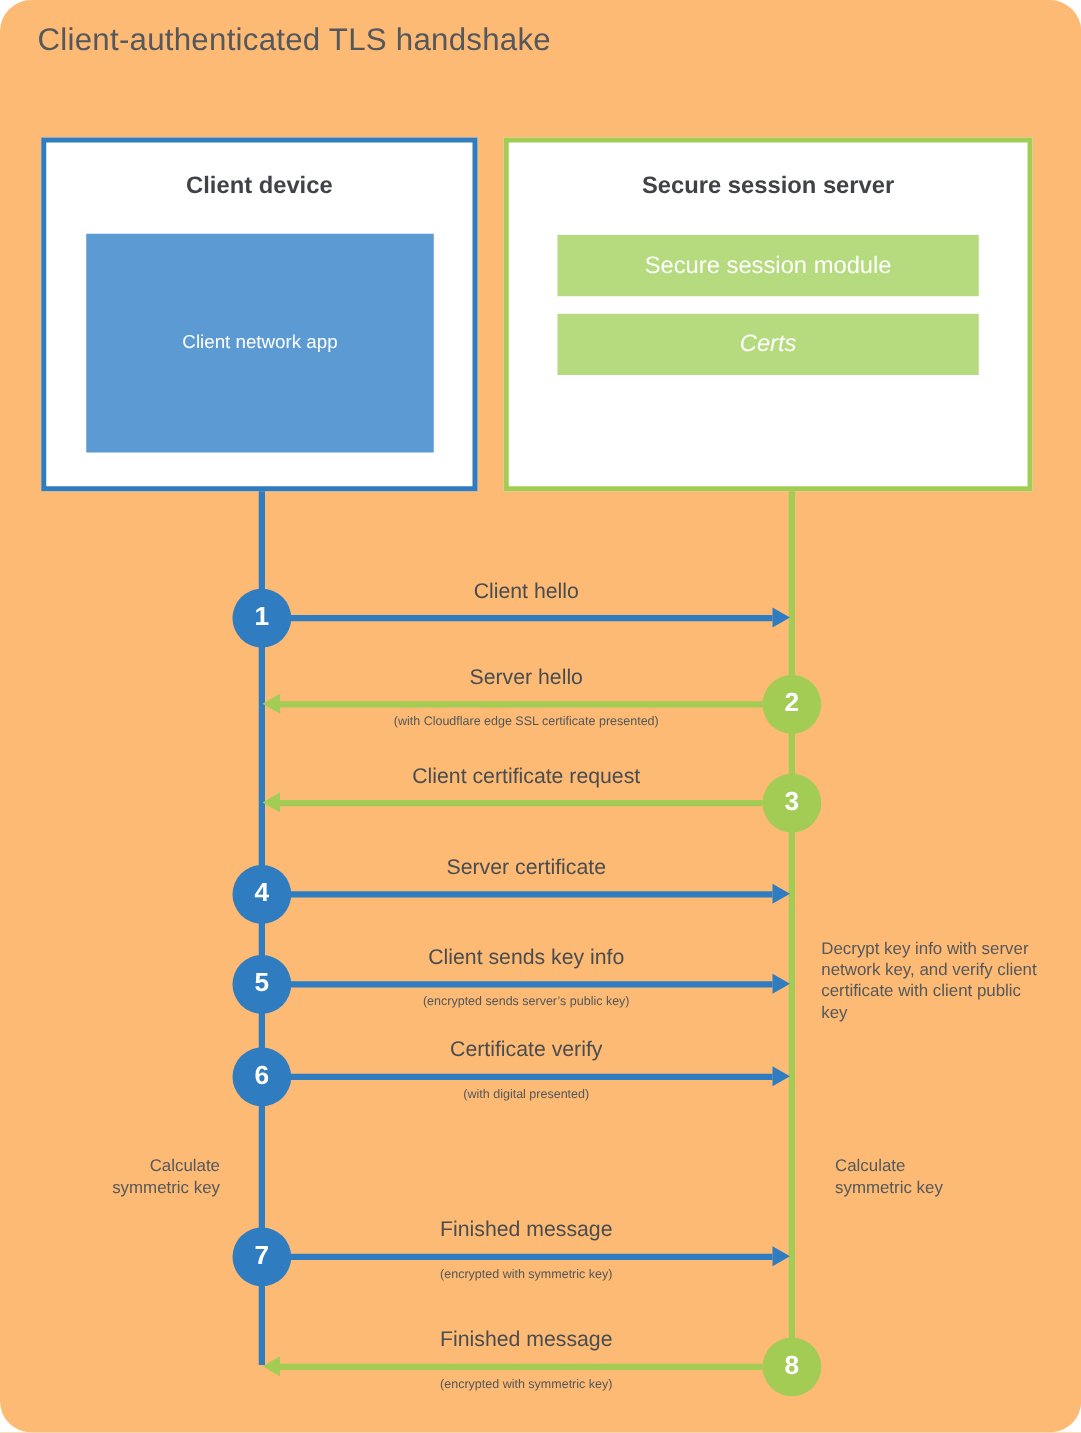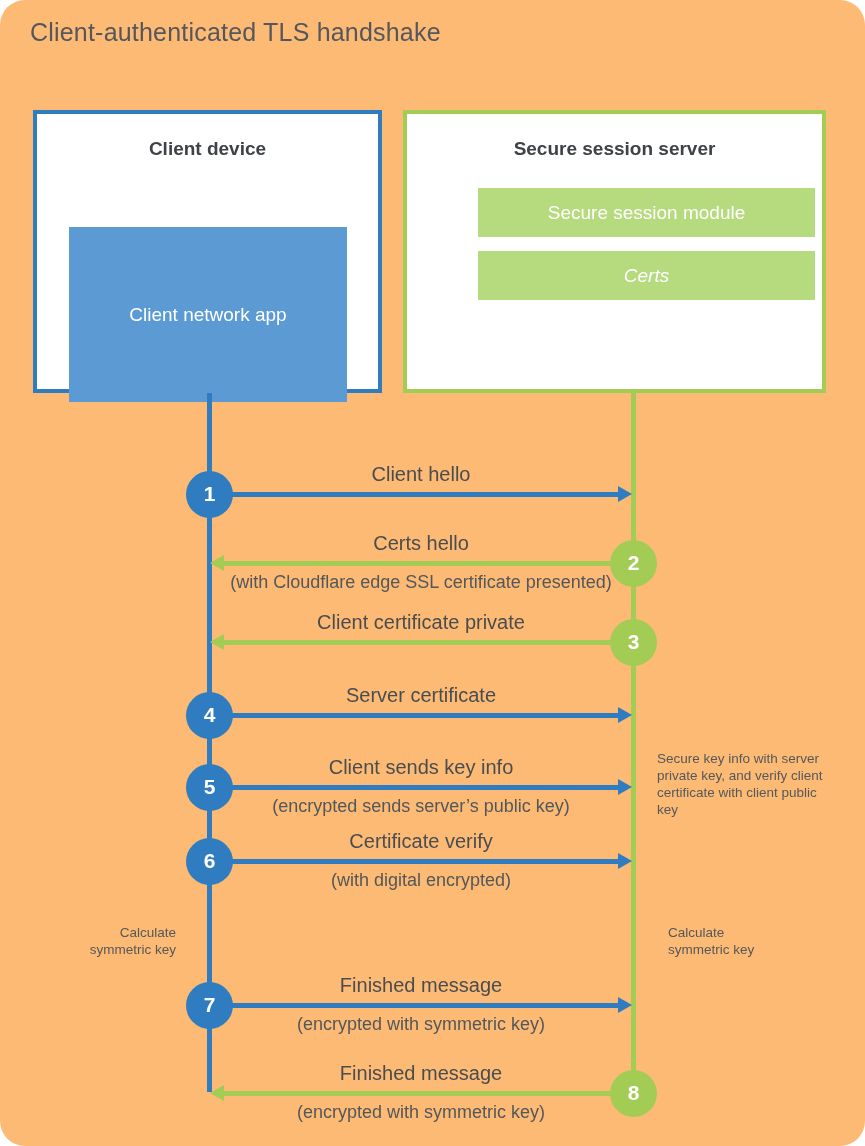--- a/index.html
+++ b/index.html
@@ -16,23 +16,23 @@
 
   .page-title{position:absolute;left:30px;top:18px;font-size:25px;font-weight:300;color:#54575c;letter-spacing:.2px;}
 
   
   .actor-box{position:absolute;top:110px;height:283px;background:#fff;padding-left:20px;}
   .client-box{left:33px;width:349px;border:4px solid var(--blue);}
   .server-box{left:403px;width:423px;border:4px solid var(--green);}
   .actor-title{position:absolute;left:0;right:0;top:24px;text-align:center;font-size:19px;font-weight:bold;color:var(--text-dark);}
   .client-app{position:absolute;left:32px;top:73px;width:278px;height:175px;background:var(--blue-light);
               display:flex;align-items:center;justify-content:center;text-align:left;
-              color:#fff;font-size:19px;line-height:1.35;padding:0 60px;margin-top:40px;}
+              color:#fff;font-size:15px;line-height:1.35;padding:0 60px;}
   .module-bar{position:absolute;left:39px;width:337px;height:49px;background:var(--green-light);
-              display:flex;align-items:center;justify-content:center;color:#fff;font-size:19px;margin-left:32px;}
+              display:flex;align-items:center;justify-content:center;color:#fff;font-size:19px;}
   .bar-0{top:74px;} .bar-1{top:137px;font-style:italic;} .bar-2{top:198px;}
 
   
   .lifeline{position:absolute;width:5px;top:393px;}
   .lifeline.client{left:207px;height:699px;background:var(--blue);}
   .lifeline.server{left:631px;height:700px;background:var(--green);}
 
   
   .row{position:absolute;left:0;width:865px;height:0;}
   .r1{top:494px;} .r2{top:563px;} .r3{top:642px;} .r4{top:715px;}
@@ -45,23 +45,23 @@
   .circle.right{left:610px;background:var(--green);}
 
   .shaft{position:absolute;top:-2.5px;height:5px;}
   .shaft.blue{left:232px;width:386px;background:var(--blue);}
   .shaft.green{left:224px;width:386px;background:var(--green);}
   .head{position:absolute;top:-8px;width:0;height:0;border-top:8px solid transparent;border-bottom:8px solid transparent;}
   .head.right{left:618px;border-left:14px solid var(--blue);}
   .head.left{left:210px;border-right:14px solid var(--green);}
 
   .msg-label{position:absolute;left:221px;width:400px;top:-31px;text-align:center;
-             font-size:20px;color:#494d50;}
+             font-size:17px;color:#494d50;}
   .msg-sub{position:absolute;left:171px;width:500px;top:9px;text-align:center;
-           font-size:18px;color:#53575a;}
+           font-size:10px;color:#53575a;}
 
   
   .note{position:absolute;font-size:13.5px;line-height:1.26;color:#54585b;}
   .server-note{left:657px;top:750px;width:182px;text-align:left;}
   .calc{white-space:pre-line;top:924px;}
   .calc.client{left:58px;width:118px;text-align:right;}
   .calc.server{left:668px;width:130px;text-align:left;}
 </style>
 </head>
 <body>
@@ -88,29 +88,29 @@
     <div class="shaft blue"></div>
     <div class="head right"></div>
     <div class="circle left">1</div>
     <div class="msg-label">Client hello</div>
   </div>
 
   <div class="row r2">
     <div class="shaft green"></div>
     <div class="head left"></div>
     <div class="circle right">2</div>
-    <div class="msg-label">Certs hello</div>
+    <div class="msg-label">Server hello</div>
     <div class="msg-sub">(with Cloudflare edge SSL certificate presented)</div>
   </div>
 
   <div class="row r3">
     <div class="shaft green"></div>
     <div class="head left"></div>
     <div class="circle right">3</div>
-    <div class="msg-label">Client certificate private</div>
+    <div class="msg-label">Client certificate request</div>
   </div>
 
   <div class="row r4">
     <div class="shaft blue"></div>
     <div class="head right"></div>
     <div class="circle left">4</div>
     <div class="msg-label">Server certificate</div>
   </div>
 
   <div class="row r5">
@@ -119,38 +119,38 @@
     <div class="circle left">5</div>
     <div class="msg-label">Client sends key info</div>
     <div class="msg-sub">(encrypted sends server’s public key)</div>
   </div>
 
   <div class="row r6">
     <div class="shaft blue"></div>
     <div class="head right"></div>
     <div class="circle left">6</div>
     <div class="msg-label">Certificate verify</div>
-    <div class="msg-sub">(with digital encrypted)</div>
+    <div class="msg-sub">(with digital presented)</div>
   </div>
 
   <div class="row r7">
     <div class="shaft blue"></div>
     <div class="head right"></div>
     <div class="circle left">7</div>
     <div class="msg-label">Finished message</div>
     <div class="msg-sub">(encrypted with symmetric key)</div>
   </div>
 
   <div class="row r8">
     <div class="shaft green"></div>
     <div class="head left"></div>
     <div class="circle right">8</div>
     <div class="msg-label">Finished message</div>
     <div class="msg-sub">(encrypted with symmetric key)</div>
   </div>
 
-  <div class="note server-note">Secure key info with server private key, and verify client certificate with client public key</div>
+  <div class="note server-note">Decrypt key info with server network key, and verify client certificate with client public key</div>
   <div class="note calc client">Calculate
 symmetric key</div>
   <div class="note calc server">Calculate
 symmetric key</div>
 
 </div>
 
 </body></html>

